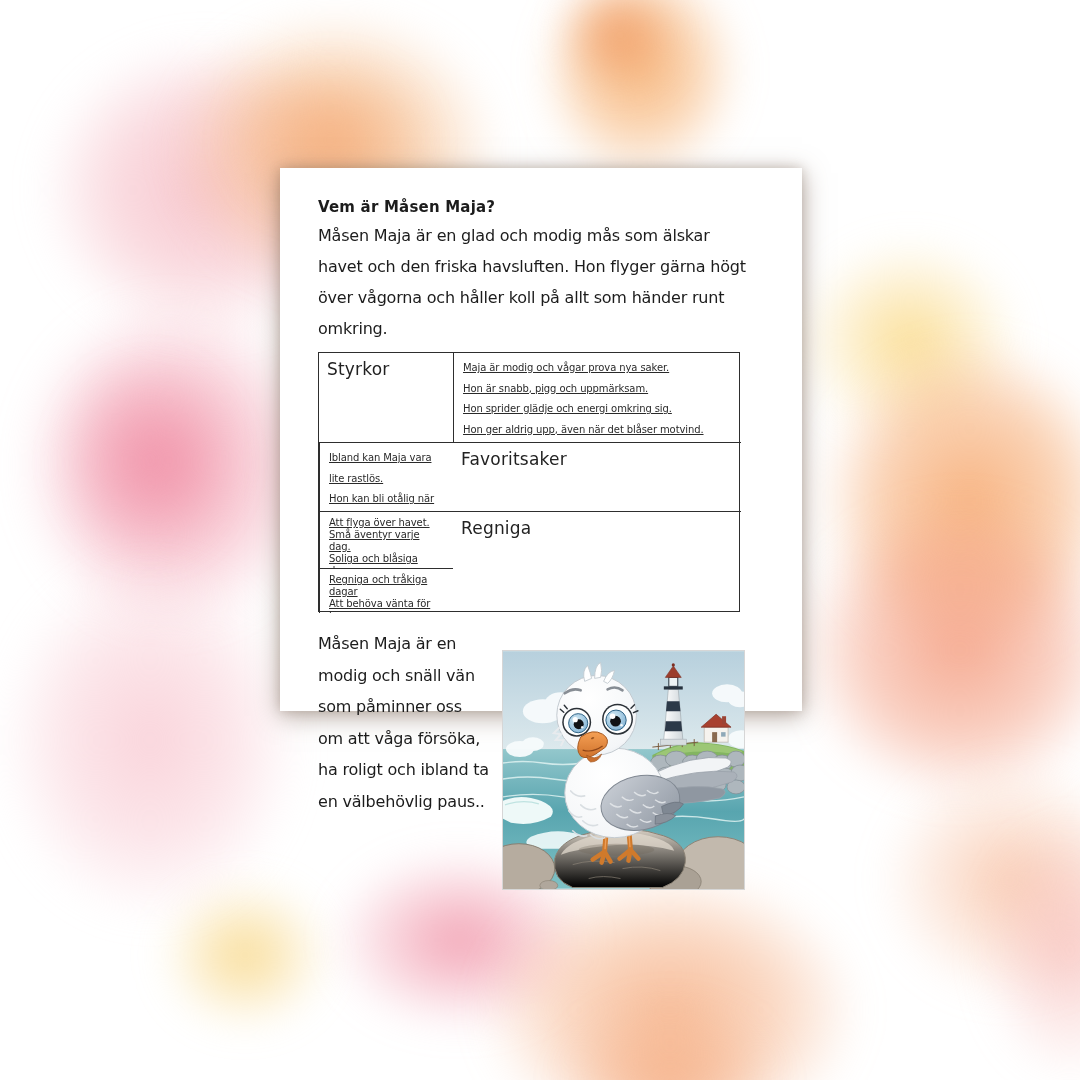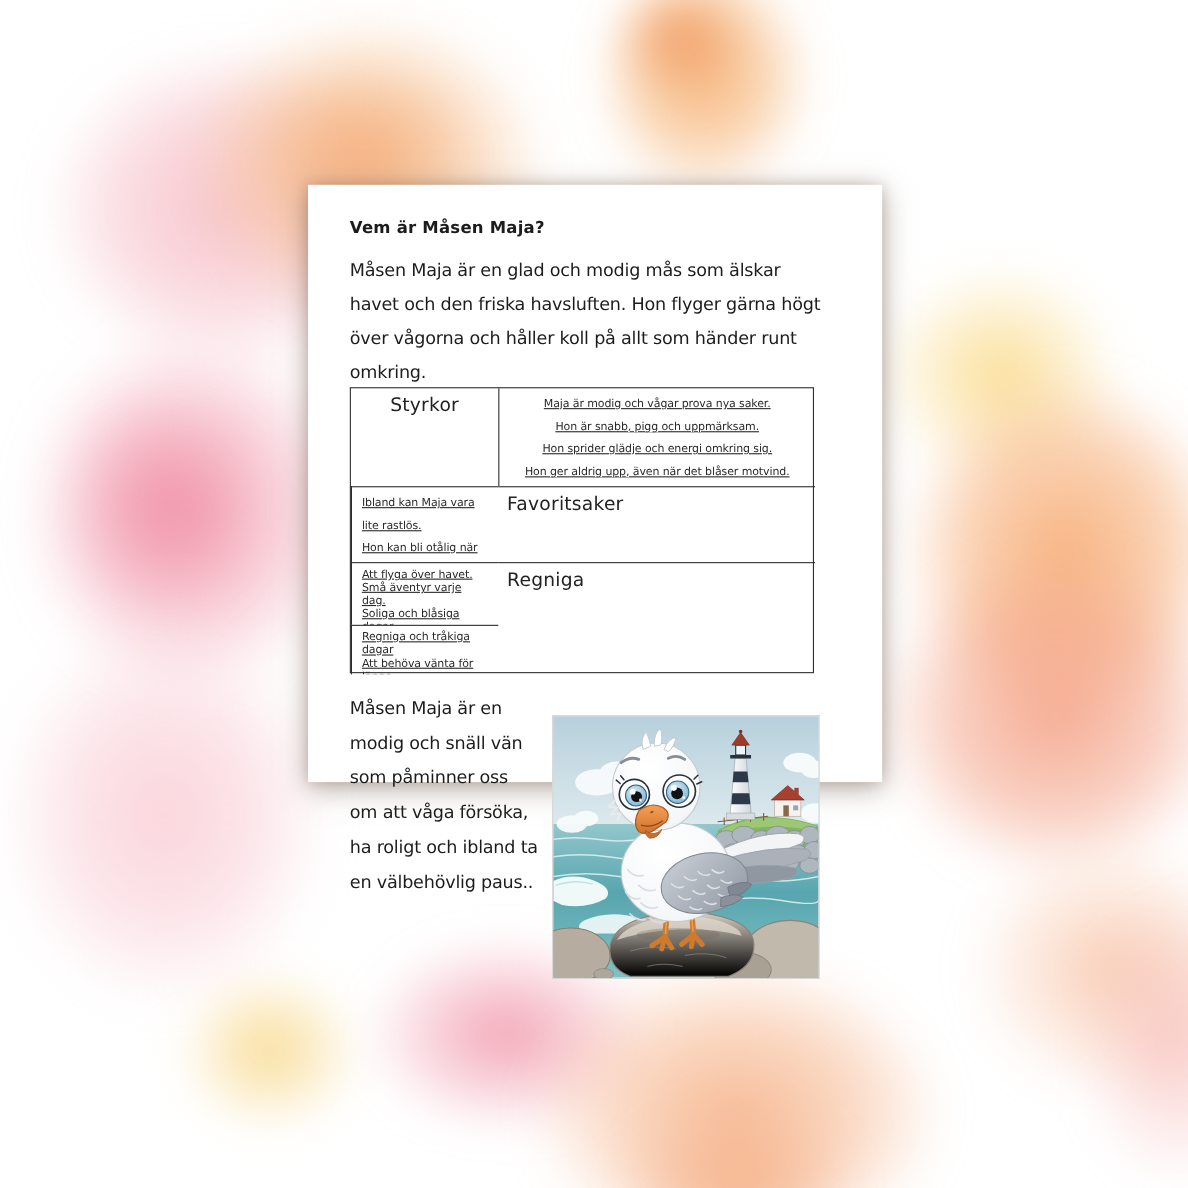--- a/index.html
+++ b/index.html
@@ -23,29 +23,29 @@
   .b11{left:330px; top:850px; width:260px;height:180px;background:radial-gradient(closest-side,rgba(240,148,168,.85),transparent);}
   .b12{left:480px; top:870px; width:380px;height:280px;background:radial-gradient(closest-side,rgba(246,178,136,.85),rgba(246,178,136,.5) 55%,transparent);}
   .b13{left:560px; top:1000px;width:220px;height:160px;background:radial-gradient(closest-side,rgba(244,166,120,.7),transparent);}
   .b14{left:880px; top:760px; width:260px;height:240px;background:radial-gradient(closest-side,rgba(247,186,152,.7),transparent);}
   .b15{left:980px; top:820px; width:180px;height:260px;background:radial-gradient(closest-side,rgba(246,180,176,.65),transparent);}
 
   
   .paper{position:absolute;left:280px;top:168px;width:522px;height:543px;background:#ffffff;
          box-shadow:0 5px 24px rgba(110,85,70,.5), 0 0 10px rgba(120,95,80,.25);z-index:2;color:#1c1c1c;}
   .title{position:absolute;left:38px;top:30px;font-size:15px;font-weight:bold;letter-spacing:.2px;}
-  .intro{position:absolute;left:38px;top:62px;font-size:16px;line-height:31px;white-space:pre;letter-spacing:-0.2px;}
+  .intro{position:absolute;left:38px;top:52px;font-size:16px;line-height:31px;white-space:pre;letter-spacing:-0.2px;}
   .closing{position:absolute;left:38px;top:460px;font-size:16px;line-height:31.5px;white-space:pre;letter-spacing:-0.2px;}
 
   
   .gtable{position:absolute;left:38px;top:184px;width:422px;height:260px;display:grid;
           grid-template-columns:134px 288px;grid-template-rows:89px 69px 57px 45px;
           border:1.5px solid #2e2e2e;box-sizing:border-box;}
   .gcell{box-sizing:border-box;border-top:1.5px solid #2e2e2e;overflow:hidden;}
-  .r0{border-top:none;text-align:center;}
+  .r0{border-top:none;}
   .gcol2{border-left:1.5px solid #2e2e2e;text-decoration:underline;}
   .glabel{font-size:17px;padding:6px 8px;letter-spacing:.2px;color:#222;}
   .gitems{font-size:10px;color:#2a2a2a;white-space:pre-line;padding:4px 9px;letter-spacing:-0.1px;}
   .spaced{line-height:20.5px;padding-top:5px;}
   .tight{line-height:12px;padding-top:5px;}
 
   
   .pic{position:absolute;left:222px;top:482px;width:241px;height:238px;border:1px solid #d6d6d6;
        box-sizing:content-box;background:#cfe0e6;}
   .pic svg{display:block;width:241px;height:238px;}

